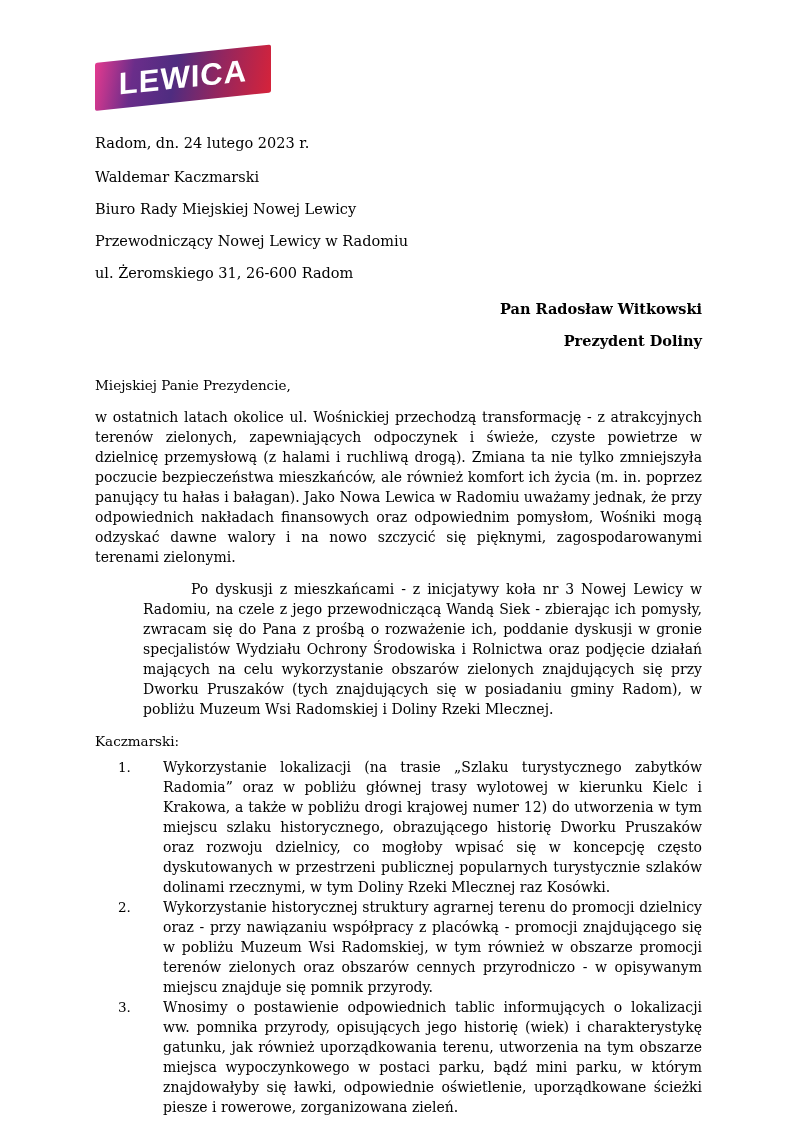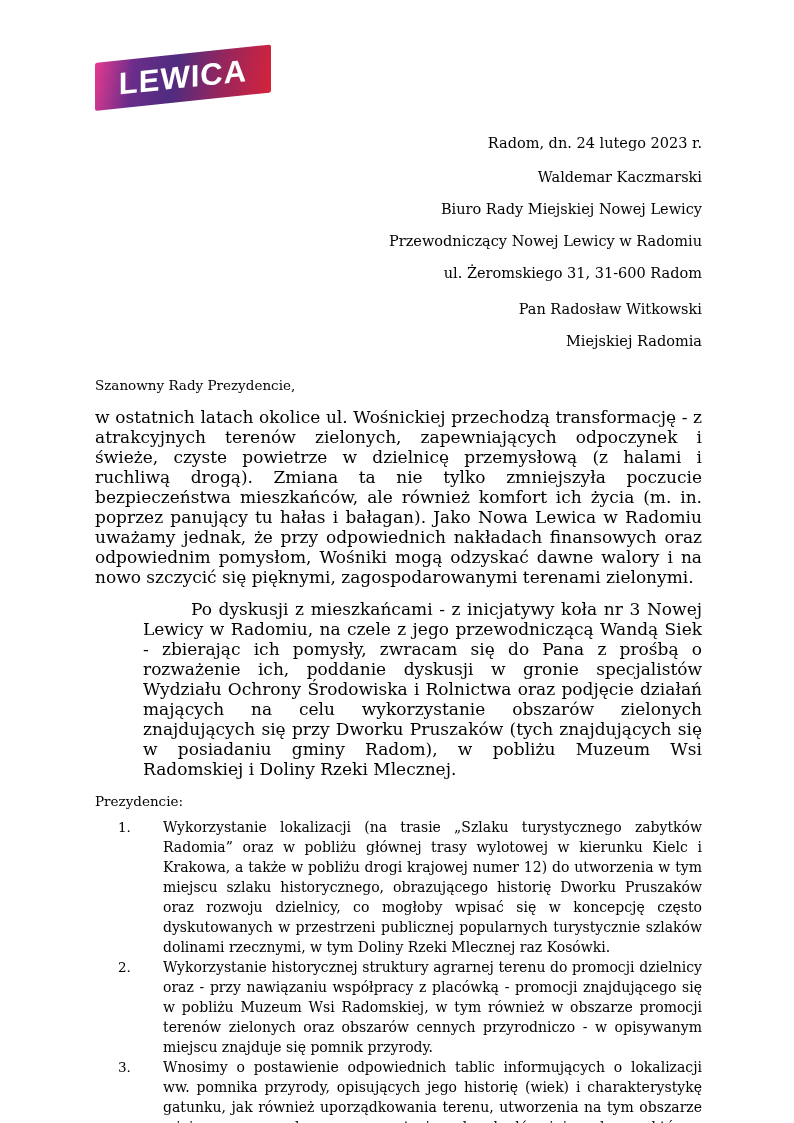--- a/index.html
+++ b/index.html
@@ -24,30 +24,30 @@
     border-radius:2px;
   }
   .logo-text {
     font-family:"Liberation Sans","DejaVu Sans",sans-serif;
     font-weight:bold;
     font-size:31px;
     color:#ffffff;
     letter-spacing:1px;
   }
   
-  .date-line { text-align:right; font-size:14.5px; line-height:20px; margin-top:0; }
-  .sender { margin-top:8px;text-align:right; }
+  .date-line { text-align:left; font-size:14.5px; line-height:20px; margin-top:0; }
+  .sender { margin-top:8px; }
   .sender p { font-size:14.5px; line-height:32px; }
-  .recipient { margin-top:4px; text-align:right; }
+  .recipient { margin-top:4px; text-align:right;font-weight:bold; }
   .recipient p { font-size:14.5px; line-height:32px; }
   
   .salutation { margin-top:18px; font-size:13.5px; line-height:20px; }
   .body-par {
     margin-top:12px;
-    font-size:17px; line-height:20px;
+    font-size:14px; line-height:20px;
     text-align:justify;
   }
   .indent { text-indent:48px;margin-left:48px; }
   .propose { margin-top:12px; font-size:13.5px; line-height:20px; }
   .proposal-list { margin-top:6px; list-style:none; }
   .proposal-list li { display:flex; }
   .li-num {
     width:68px; padding-left:23px; flex:0 0 68px;
     font-size:13.5px; line-height:20px;
   }
@@ -73,34 +73,34 @@
       <span class="logo-text">LEWICA</span>
     </div>
   </div>
 
   <p class="date-line">Radom, dn. 24 lutego 2023 r.</p>
 
   <div class="sender">
     <p>Waldemar Kaczmarski</p>
     <p>Biuro Rady Miejskiej Nowej Lewicy</p>
     <p>Przewodniczący Nowej Lewicy w Radomiu</p>
-    <p>ul. Żeromskiego 31, 31-600 Radom</p>
+    <p>ul. Żeromskiego 31, 26-600 Radom</p>
   </div>
 
   <div class="recipient">
     <p>Pan Radosław Witkowski</p>
-    <p>Miejskiej Radomia</p>
+    <p>Prezydent Doliny</p>
   </div>
 
-  <p class="salutation">Szanowny Rady Prezydencie,</p>
+  <p class="salutation">Miejskiej Panie Prezydencie,</p>
 
   <p class="body-par">w ostatnich latach okolice ul. Wośnickiej przechodzą transformację - z atrakcyjnych terenów zielonych, zapewniających odpoczynek i świeże, czyste powietrze w dzielnicę przemysłową (z halami i ruchliwą drogą). Zmiana ta nie tylko zmniejszyła poczucie bezpieczeństwa mieszkańców, ale również komfort ich życia (m. in. poprzez panujący tu hałas i bałagan). Jako Nowa Lewica w Radomiu uważamy jednak, że przy odpowiednich nakładach finansowych oraz odpowiednim pomysłom, Wośniki mogą odzyskać dawne walory i na nowo szczycić się pięknymi, zagospodarowanymi terenami zielonymi.</p>
   <p class="body-par indent">Po dyskusji z mieszkańcami - z inicjatywy koła nr 3 Nowej Lewicy w Radomiu, na czele z jego przewodniczącą Wandą Siek - zbierając ich pomysły, zwracam się do Pana z prośbą o rozważenie ich, poddanie dyskusji w gronie specjalistów Wydziału Ochrony Środowiska i Rolnictwa oraz podjęcie działań mających na celu wykorzystanie obszarów zielonych znajdujących się przy Dworku Pruszaków (tych znajdujących się w posiadaniu gminy Radom), w pobliżu Muzeum Wsi Radomskiej i Doliny Rzeki Mlecznej.</p>
 
-  <p class="propose">Prezydencie:</p>
+  <p class="propose">Kaczmarski:</p>
 
   <ol class="proposal-list">
     <li>
       <span class="li-num">1.</span>
       <div class="li-text">Wykorzystanie lokalizacji (na trasie „Szlaku turystycznego zabytków Radomia” oraz w pobliżu głównej trasy wylotowej w kierunku Kielc i Krakowa, a także w pobliżu drogi krajowej numer 12) do utworzenia w tym miejscu szlaku historycznego, obrazującego historię Dworku Pruszaków oraz rozwoju dzielnicy, co mogłoby wpisać się w koncepcję często dyskutowanych w przestrzeni publicznej popularnych turystycznie szlaków dolinami rzecznymi, w tym Doliny Rzeki Mlecznej raz Kosówki.</div>
     </li>
     <li>
       <span class="li-num">2.</span>
       <div class="li-text">Wykorzystanie historycznej struktury agrarnej terenu do promocji dzielnicy oraz - przy nawiązaniu współpracy z placówką - promocji znajdującego się w pobliżu Muzeum Wsi Radomskiej, w tym również w obszarze promocji terenów zielonych oraz obszarów cennych przyrodniczo - w opisywanym miejscu znajduje się pomnik przyrody.</div>
     </li>

